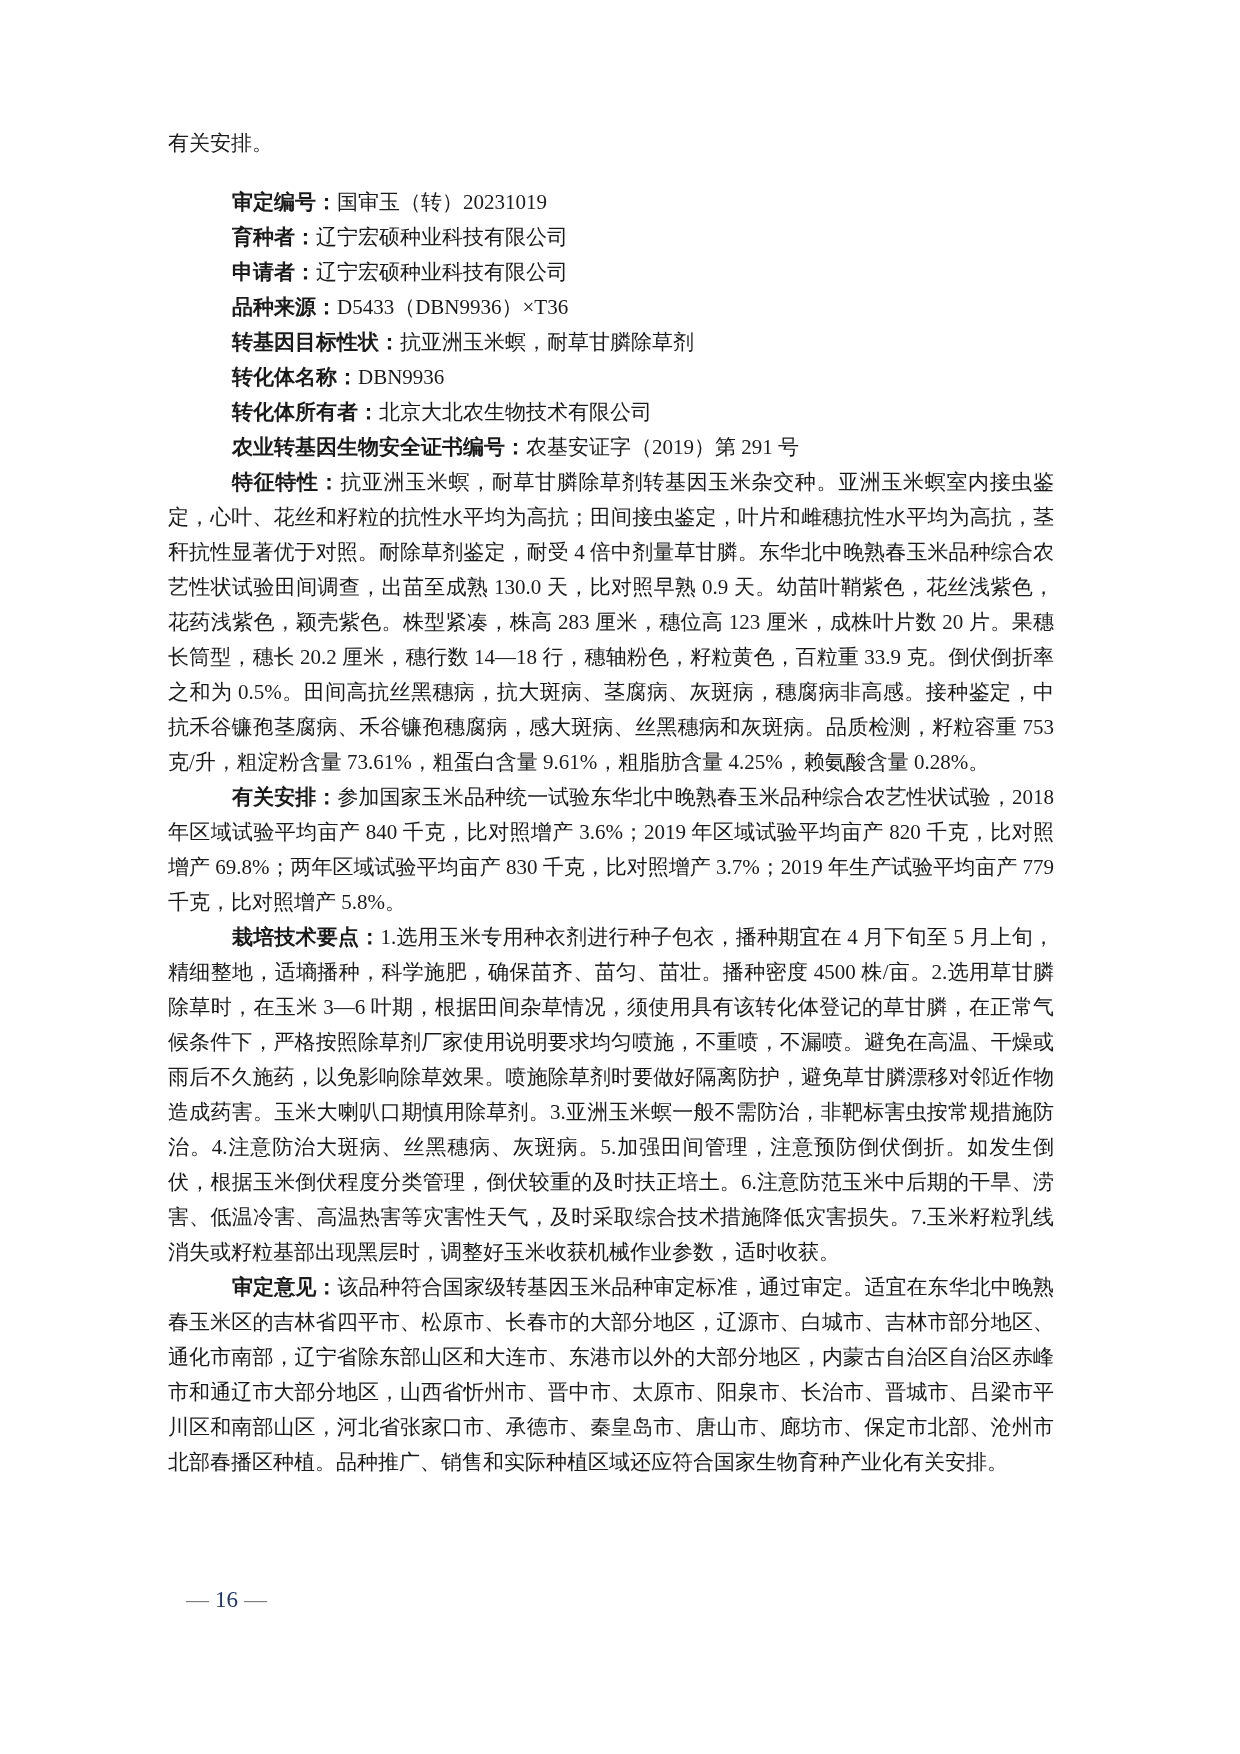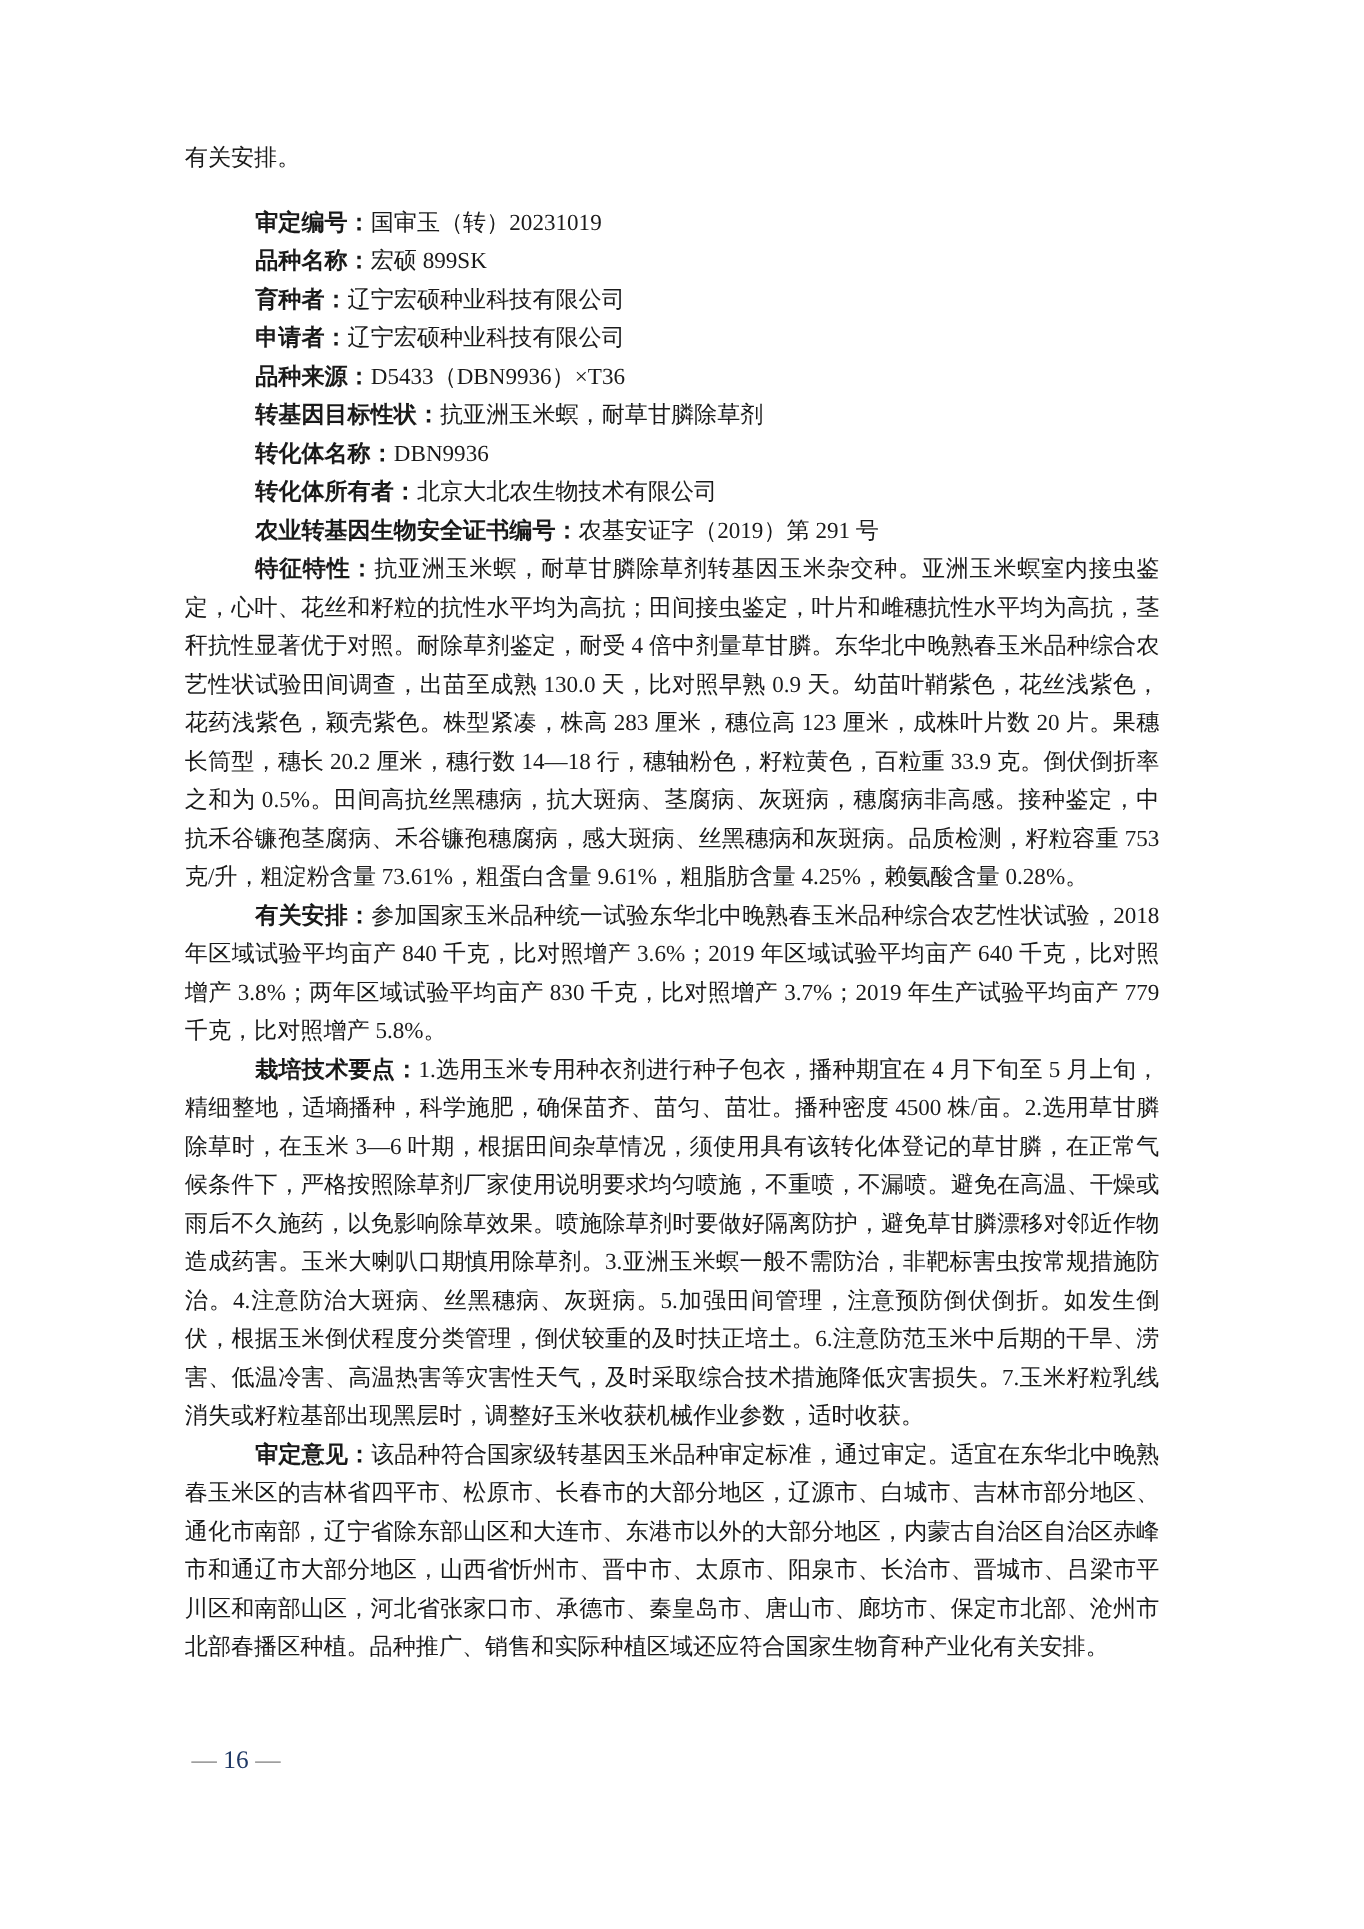--- a/index.html
+++ b/index.html
@@ -40,21 +40,21 @@
     font-weight: bold;
     margin-top: 39px;
   }
   .para {
     margin: 0;
     text-indent: 64px;
   }
   .footer {
     position: absolute;
     top: 1585px;
-    left: 168px;
+    left: 180px;
     font-size: 23px;
     line-height: 30px;
     color: #1f3864;
     font-family: "Liberation Serif", serif;
   }
   .footer .dash {
     color: #7f7f7f;
     padding: 0 6px;
   }
 </style>
@@ -62,23 +62,20 @@
 <body>
 
 <div class="page">
   <div class="content">
 
     <div class="intro-line">有关安排。</div>
 
     <div class="fields">
       <div class="field-row">
         <span class="field-label">审定编号：</span><span class="field-value">国审玉（转）20231019</span>
-      </div>
-      <div class="field-row">
-        <span class="field-label">品种名称：</span><span class="field-value">宏硕 899SK</span>
       </div>
       <div class="field-row">
         <span class="field-label">育种者：</span><span class="field-value">辽宁宏硕种业科技有限公司</span>
       </div>
       <div class="field-row">
         <span class="field-label">申请者：</span><span class="field-value">辽宁宏硕种业科技有限公司</span>
       </div>
       <div class="field-row">
         <span class="field-label">品种来源：</span><span class="field-value">D5433（DBN9936）×T36</span>
       </div>
@@ -91,21 +88,21 @@
       <div class="field-row">
         <span class="field-label">转化体所有者：</span><span class="field-value">北京大北农生物技术有限公司</span>
       </div>
       <div class="field-row">
         <span class="field-label">农业转基因生物安全证书编号：</span><span class="field-value">农基安证字（2019）第 291 号</span>
       </div>
     </div>
 
     <p class="para"><span class="para-label">特征特性：</span><span class="para-text">抗亚洲玉米螟，耐草甘膦除草剂转基因玉米杂交种。亚洲玉米螟室内接虫鉴定，心叶、花丝和籽粒的抗性水平均为高抗；田间接虫鉴定，叶片和雌穗抗性水平均为高抗，茎秆抗性显著优于对照。耐除草剂鉴定，耐受 4 倍中剂量草甘膦。东华北中晚熟春玉米品种综合农艺性状试验田间调查，出苗至成熟 130.0 天，比对照早熟 0.9 天。幼苗叶鞘紫色，花丝浅紫色，花药浅紫色，颖壳紫色。株型紧凑，株高 283 厘米，穗位高 123 厘米，成株叶片数 20 片。果穗长筒型，穗长 20.2 厘米，穗行数 14—18 行，穗轴粉色，籽粒黄色，百粒重 33.9 克。倒伏倒折率之和为 0.5%。田间高抗丝黑穗病，抗大斑病、茎腐病、灰斑病，穗腐病非高感。接种鉴定，中抗禾谷镰孢茎腐病、禾谷镰孢穗腐病，感大斑病、丝黑穗病和灰斑病。品质检测，籽粒容重 753 克/升，粗淀粉含量 73.61%，粗蛋白含量 9.61%，粗脂肪含量 4.25%，赖氨酸含量 0.28%。</span></p>
 
-    <p class="para"><span class="para-label">有关安排：</span><span class="para-text">参加国家玉米品种统一试验东华北中晚熟春玉米品种综合农艺性状试验，2018 年区域试验平均亩产 840 千克，比对照增产 3.6%；2019 年区域试验平均亩产 640 千克，比对照增产 3.8%；两年区域试验平均亩产 830 千克，比对照增产 3.7%；2019 年生产试验平均亩产 779 千克，比对照增产 5.8%。</span></p>
+    <p class="para"><span class="para-label">有关安排：</span><span class="para-text">参加国家玉米品种统一试验东华北中晚熟春玉米品种综合农艺性状试验，2018 年区域试验平均亩产 840 千克，比对照增产 3.6%；2019 年区域试验平均亩产 820 千克，比对照增产 69.8%；两年区域试验平均亩产 830 千克，比对照增产 3.7%；2019 年生产试验平均亩产 779 千克，比对照增产 5.8%。</span></p>
 
     <p class="para"><span class="para-label">栽培技术要点：</span><span class="para-text">1.选用玉米专用种衣剂进行种子包衣，播种期宜在 4 月下旬至 5 月上旬，精细整地，适墒播种，科学施肥，确保苗齐、苗匀、苗壮。播种密度 4500 株/亩。2.选用草甘膦除草时，在玉米 3—6 叶期，根据田间杂草情况，须使用具有该转化体登记的草甘膦，在正常气候条件下，严格按照除草剂厂家使用说明要求均匀喷施，不重喷，不漏喷。避免在高温、干燥或雨后不久施药，以免影响除草效果。喷施除草剂时要做好隔离防护，避免草甘膦漂移对邻近作物造成药害。玉米大喇叭口期慎用除草剂。3.亚洲玉米螟一般不需防治，非靶标害虫按常规措施防治。4.注意防治大斑病、丝黑穗病、灰斑病。5.加强田间管理，注意预防倒伏倒折。如发生倒伏，根据玉米倒伏程度分类管理，倒伏较重的及时扶正培土。6.注意防范玉米中后期的干旱、涝害、低温冷害、高温热害等灾害性天气，及时采取综合技术措施降低灾害损失。7.玉米籽粒乳线消失或籽粒基部出现黑层时，调整好玉米收获机械作业参数，适时收获。</span></p>
 
     <p class="para"><span class="para-label">审定意见：</span><span class="para-text">该品种符合国家级转基因玉米品种审定标准，通过审定。适宜在东华北中晚熟春玉米区的吉林省四平市、松原市、长春市的大部分地区，辽源市、白城市、吉林市部分地区、通化市南部，辽宁省除东部山区和大连市、东港市以外的大部分地区，内蒙古自治区自治区赤峰市和通辽市大部分地区，山西省忻州市、晋中市、太原市、阳泉市、长治市、晋城市、吕梁市平川区和南部山区，河北省张家口市、承德市、秦皇岛市、唐山市、廊坊市、保定市北部、沧州市北部春播区种植。品种推广、销售和实际种植区域还应符合国家生物育种产业化有关安排。</span></p>
 
   </div>
 
   <div class="footer">
     <span class="dash">—</span><span class="num">16</span><span class="dash">—</span>
   </div>

